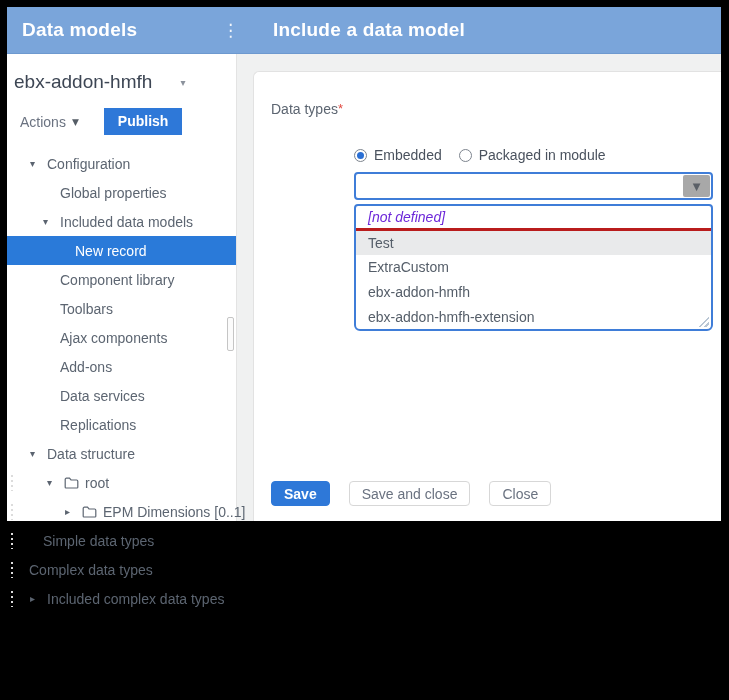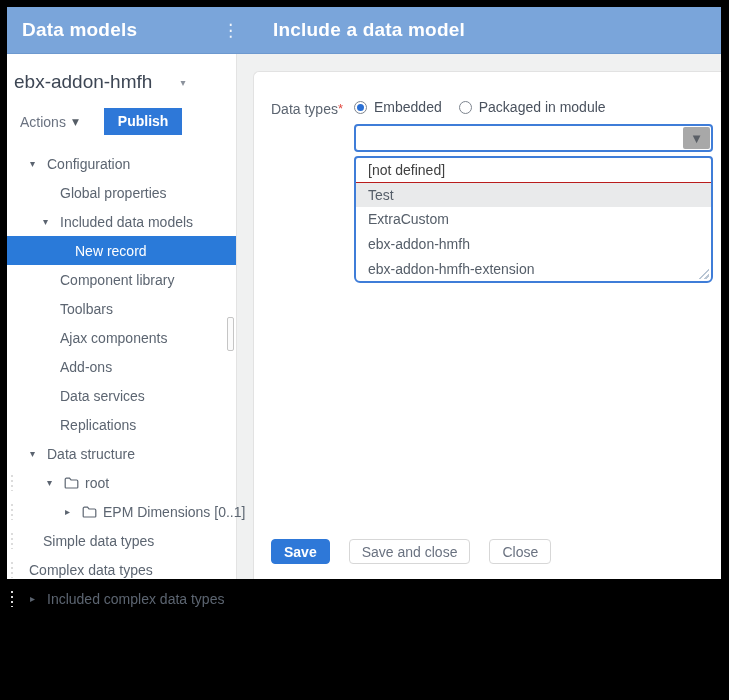--- a/index.html
+++ b/index.html
@@ -1,21 +1,21 @@
 <!DOCTYPE html>
 <html><head>
 <meta charset="utf-8">
 <style>
   html,body { margin:0; padding:0; }
   body {
     width:729px; height:700px; position:relative; overflow:hidden;
     background:#000; font-family:"Liberation Sans", sans-serif;
     -webkit-font-smoothing:antialiased;
   }
-  .app { position:absolute; left:7px; top:7px; width:714px; height:572px;
+  .app { position:absolute; left:7px; top:7px; width:714px; height:514px;
          background:#fff; display:flex; flex-direction:column; }
 
   
   .header { height:46px; flex-shrink:0; background:#7aa5da; border-bottom:1px solid #6d99cf;
             display:flex; }
   .header-left { width:230px; flex-shrink:0; display:flex; align-items:center;
                  padding-left:15px; position:relative; }
   .header-title { color:#fff; font-size:19px; font-weight:600; letter-spacing:.2px; }
   .kebab { position:absolute; right:9px; top:50%; transform:translateY(-50%);
            color:#f2f6fb; font-size:17px; line-height:1; cursor:pointer; padding:3px 4px;
@@ -54,42 +54,42 @@
 
   
   .main { flex:1; background:#f0f1f1; padding:17px 0 0 16px; display:flex; min-width:0; }
   .panel { flex:1; background:#fff; border-top:1px solid #e2e2e2; border-left:1px solid #e2e2e2;
            border-top-left-radius:6px; display:flex; flex-direction:column; min-width:0; }
 
   .form-body { padding:26px 8px 0 17px; }
   .field-row { display:flex; align-items:flex-start; }
   .field-label { width:83px; flex-shrink:0; font-size:14px; color:#5c6571; padding-top:3px; }
   .req { color:#e14b42; font-size:13px; vertical-align:top; }
-  .field-col { width:360px; }
+  .field-col { width:360px;margin-top:48px; }
 
   .radios { display:flex; align-items:center; margin:1px 0 9px; }
   .radio { display:flex; align-items:center; margin-right:17px; cursor:pointer;
            font-size:14px; color:#4a525e; }
   .radio .dot { width:13px; height:13px; border:1px solid #7d848e; border-radius:50%;
                 margin-right:7px; box-sizing:border-box; position:relative; background:#fff; }
   .radio.checked .dot::after { content:''; position:absolute; left:2px; top:2px; width:7px;
                 height:7px; border-radius:50%; background:#2a6fd4; }
 
   .combo { height:24px; border:2px solid #3f7dd8; border-radius:4px; background:#fff;
            position:relative; cursor:text; box-sizing:content-box; }
   .combo-btn { position:absolute; right:1px; top:1px; bottom:1px; width:27px; background:#a8a8a8;
            border-radius:2px; display:flex; align-items:center; justify-content:center;
            cursor:pointer; }
   .combo-btn .cv { color:#5a5f66; font-size:10px; font-family:"DejaVu Sans", sans-serif; }
 
   .list { margin-top:4px; border:2px solid #3f7dd8; border-radius:4px 4px 6px 6px; background:#fff;
           position:relative; }
   .opt { height:24.6px; display:flex; align-items:center; padding-left:12px; font-size:14px;
          color:#555e69; cursor:pointer; }
-  .opt.placeholder { color:#404040; border-bottom:1px solid #b91c1c;
+  .opt.placeholder { font-style:italic; color:#6d28d9; border-bottom:3px solid #b91c1c;
          box-sizing:border-box; }
   .opt.highlighted { background:#e9eaeb; }
   .resize-grip { position:absolute; right:2px; bottom:2px; width:11px; height:11px;
          background:repeating-linear-gradient(135deg,#b9c6d4 0 1.5px,transparent 1.5px 4px);
          clip-path:polygon(100% 0,100% 100%,0 100%); cursor:nwse-resize; }
 
   .footer { margin-top:auto; padding:0 0 15px 17px; display:flex; align-items:center; }
   .btn { height:25px; border-radius:4px; font-size:14px; padding:0 12px; cursor:pointer;
          font-family:"Liberation Sans", sans-serif; }
   .btn-primary { background:#2e78d8; border:1px solid #2e78d8; color:#fff; font-weight:700;

